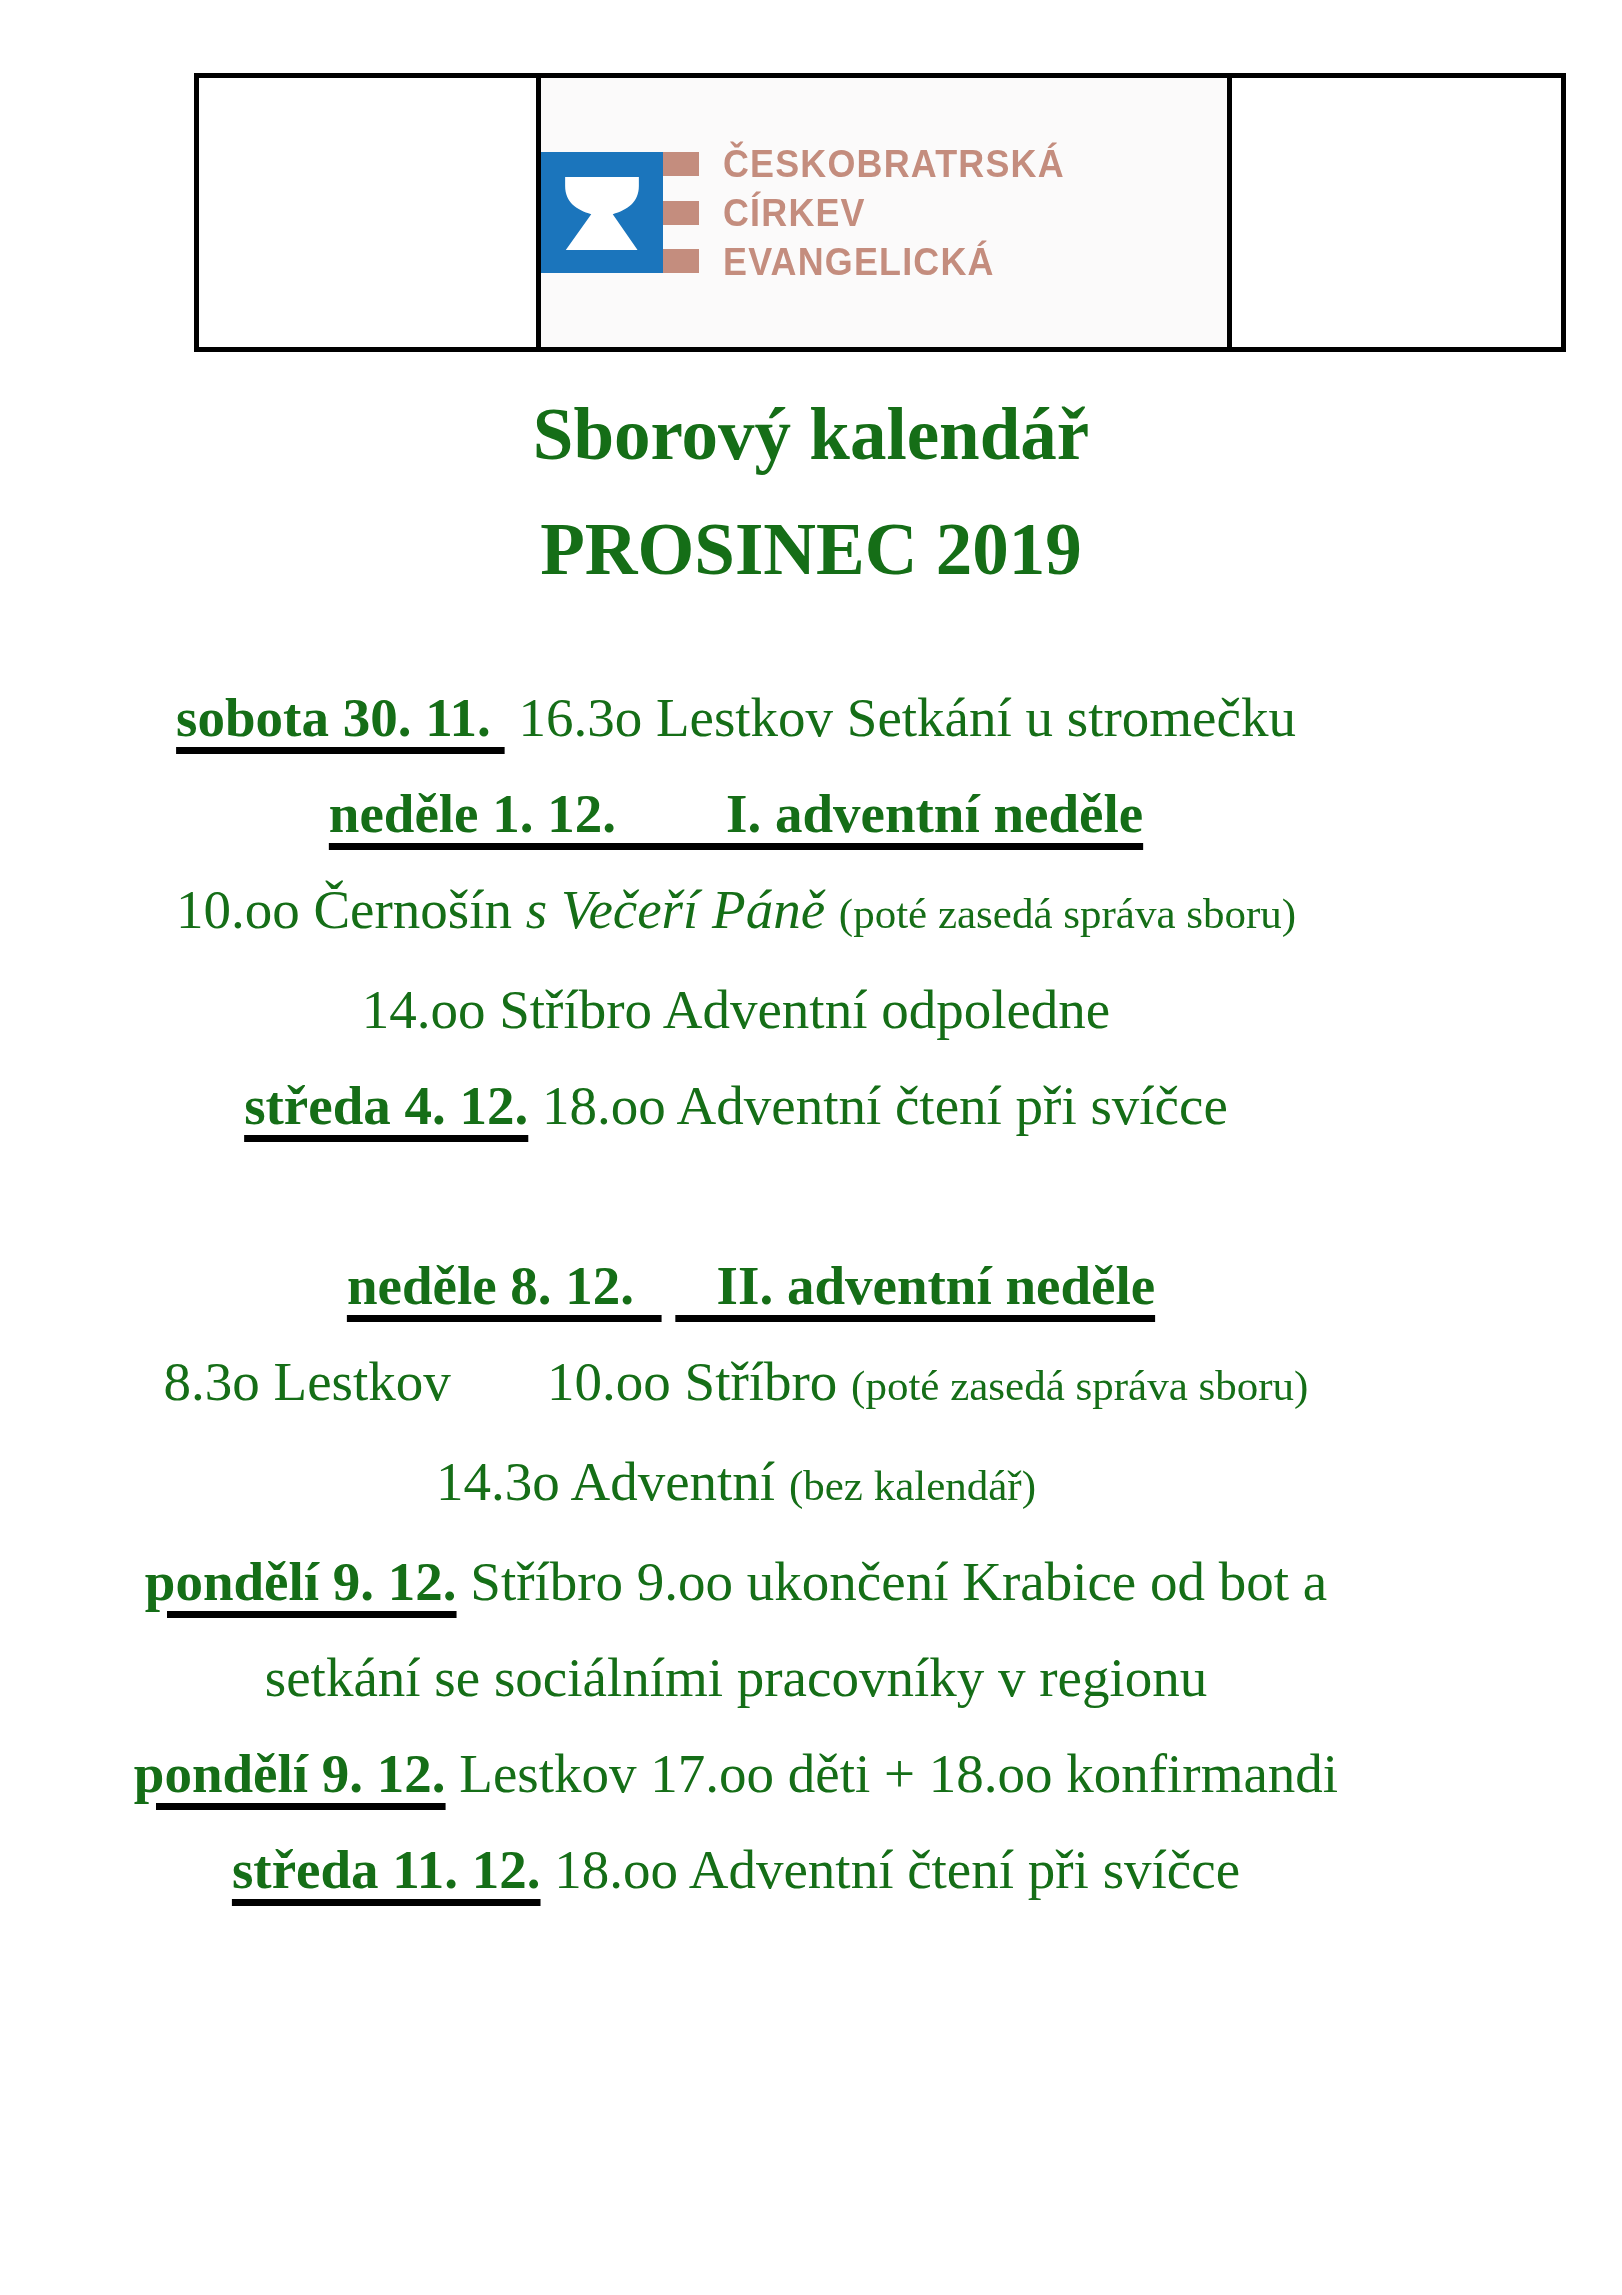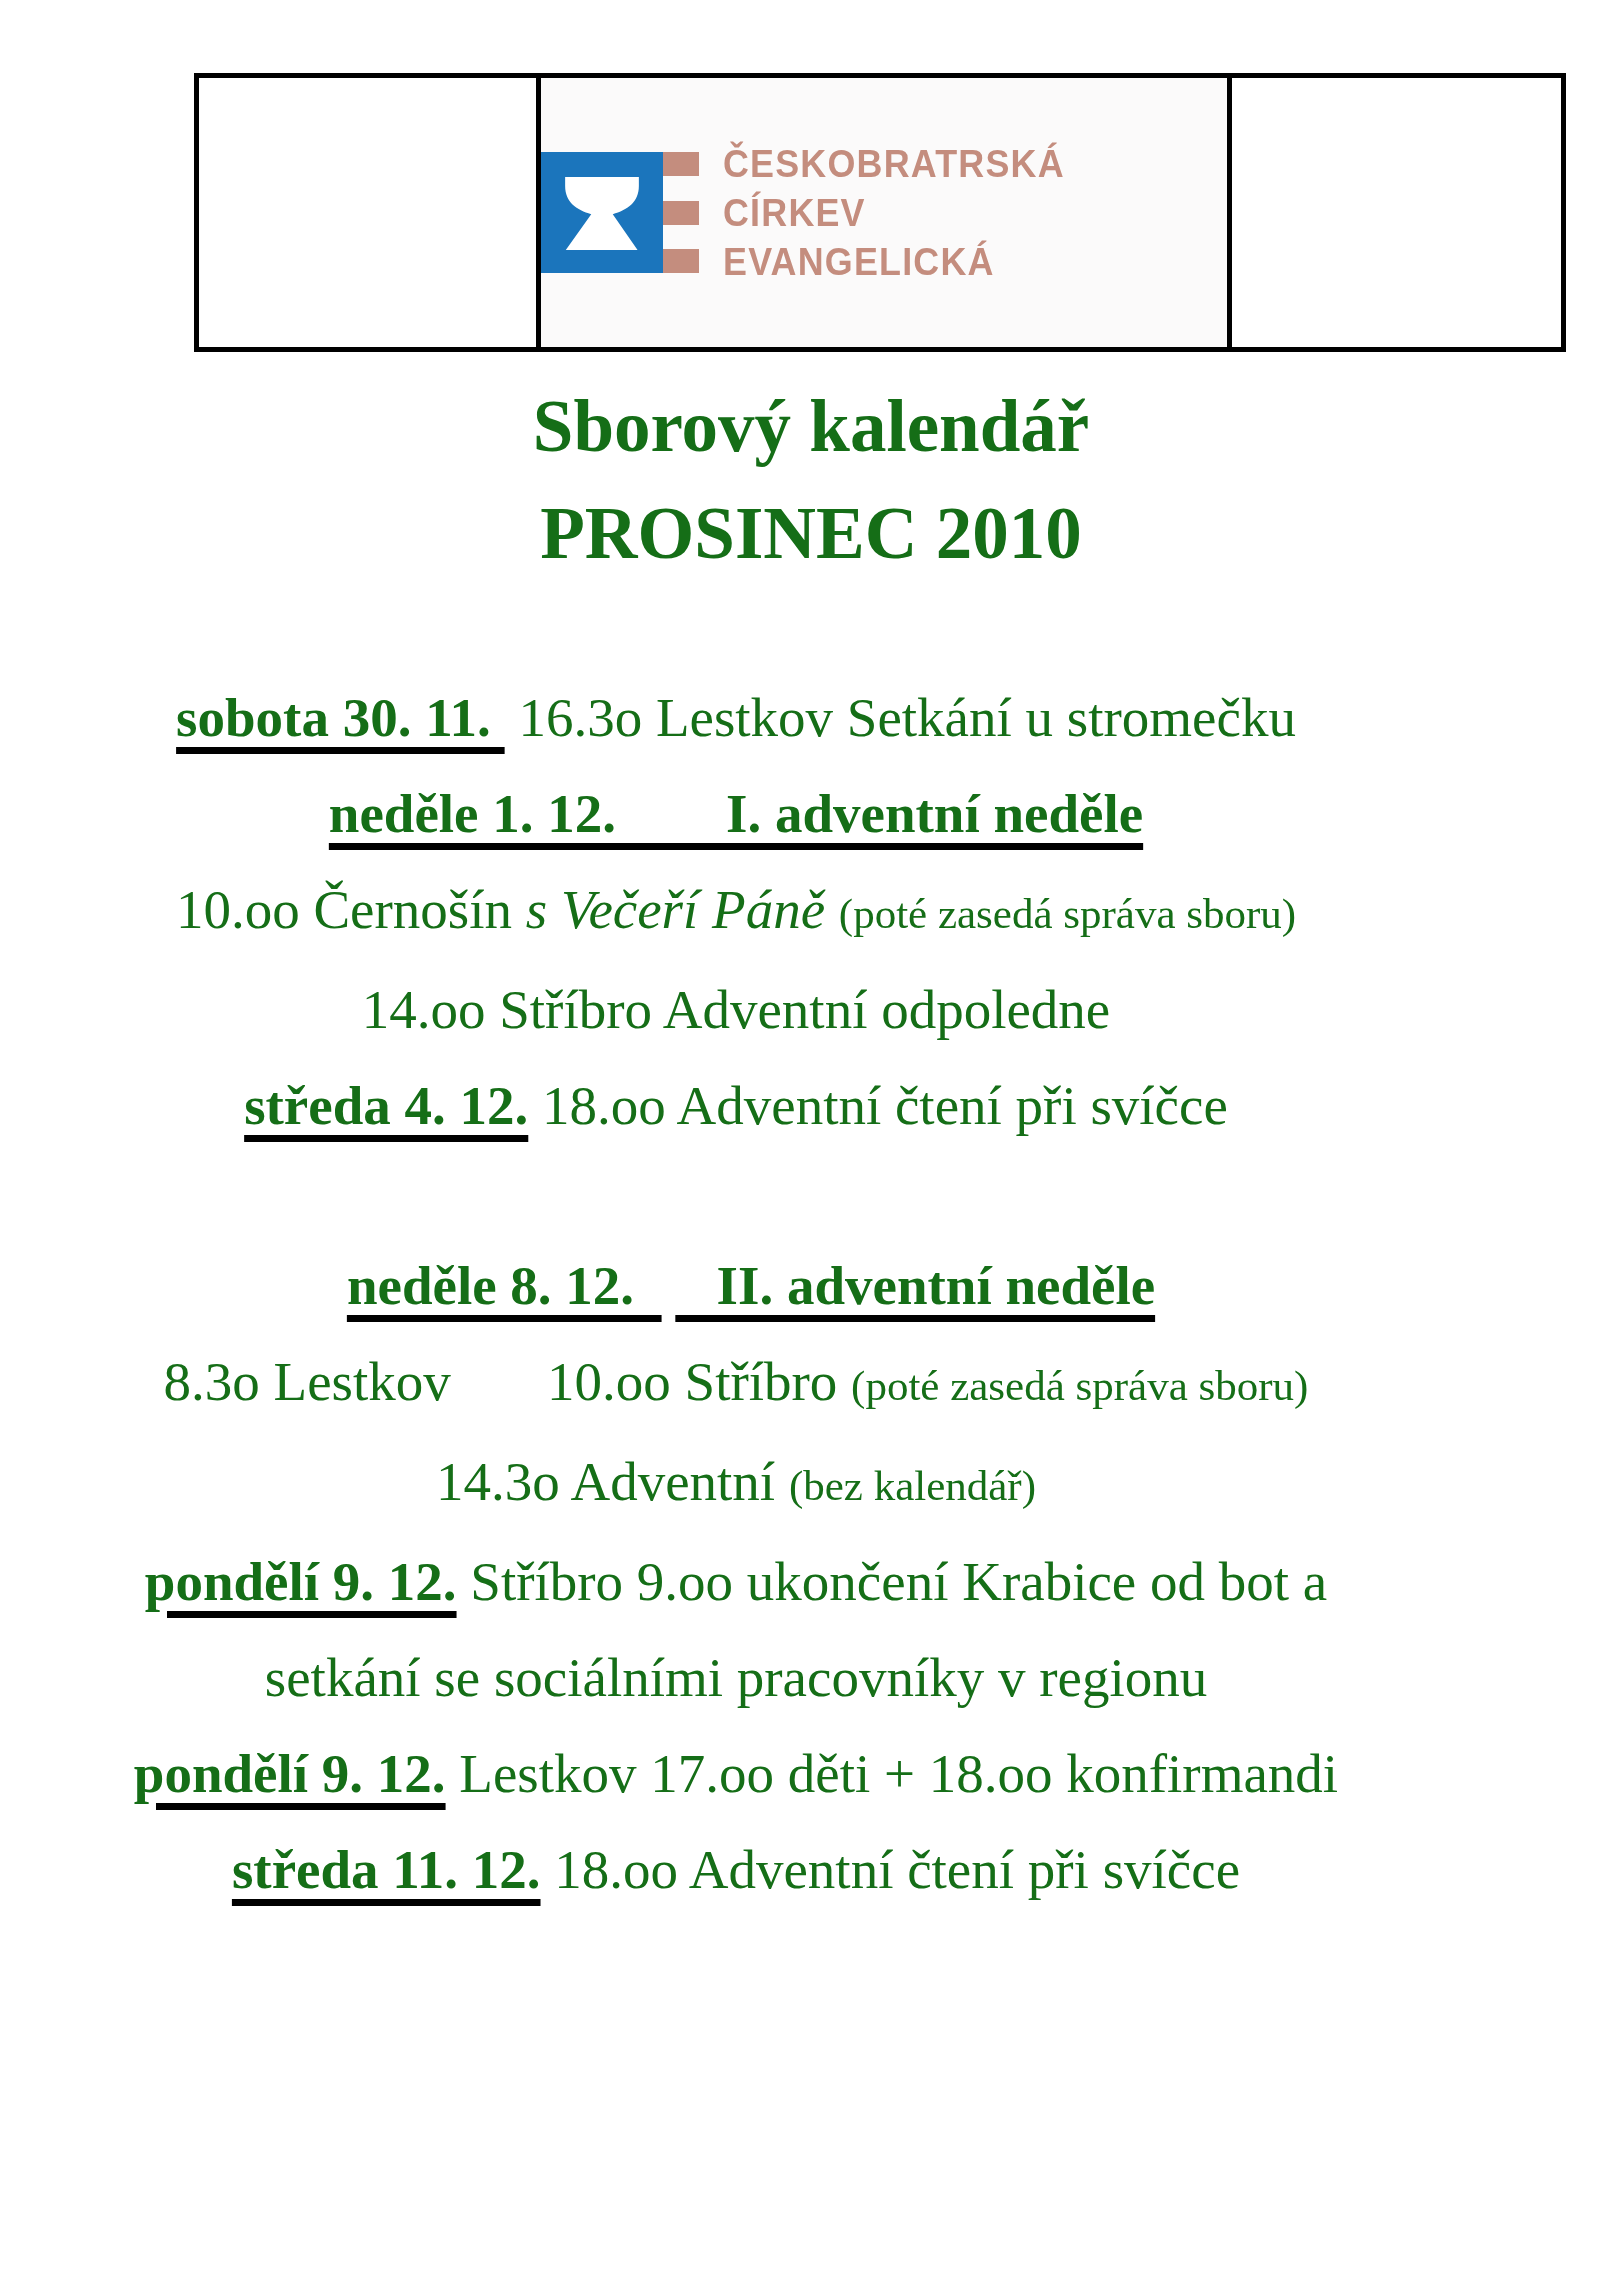--- a/index.html
+++ b/index.html
@@ -55,21 +55,21 @@
     letter-spacing: 1.3px;
     color: var(--logo-salmon, #c48d7e);
     transform: scaleX(0.92);
     transform-origin: left center;
     white-space: nowrap;
   }
 
   
   .title-block { position: absolute; left: 0; top: 373px; width: 1622px; }
   .title-block p {
-    margin: 0;
+    margin: 8px;
     font-size: 73px;
     line-height: 107px;
     font-weight: bold;
     text-align: center;
   }
 
   
   .events { position: absolute; left: 0; top: 670px; width: 1472px; }
   .events p.line {
     margin: 0;
@@ -115,21 +115,21 @@
         <div>CÍRKEV</div>
         <div>EVANGELICKÁ</div>
       </div>
     </div>
   </div>
   <div class="header-cell cell-right"></div>
 </div>
 
 <div class="title-block">
   <p>Sborový kalendář</p>
-  <p>PROSINEC 2010</p>
+  <p>PROSINEC 2019</p>
 </div>
 
 <div class="events">
     <p class="line"><span class="seg-date">sobota 30. 11. </span><span class="seg-plain"> 16.3o Lestkov Setkání u stromečku</span></p>
     <p class="line"><span class="seg-date">neděle 1. 12.        I. adventní neděle</span></p>
     <p class="line"><span class="seg-plain">10.oo Černošín </span><span class="seg-italic">s Večeří Páně </span><span class="seg-italic-small">(poté zasedá správa sboru)</span></p>
     <p class="line"><span class="seg-plain">14.oo Stříbro Adventní odpoledne</span></p>
     <p class="line"><span class="seg-date">středa 4. 12.</span><span class="seg-plain"> 18.oo Adventní čtení při svíčce</span></p>
     <p class="line gap-before"><span class="seg-date">neděle 8. 12.  </span><span class="seg-plain"> </span><span class="seg-date">   II. adventní neděle</span></p>
     <p class="line"><span class="seg-plain">8.3o Lestkov       10.oo Stříbro </span><span class="seg-italic-small">(poté zasedá správa sboru)</span></p>

